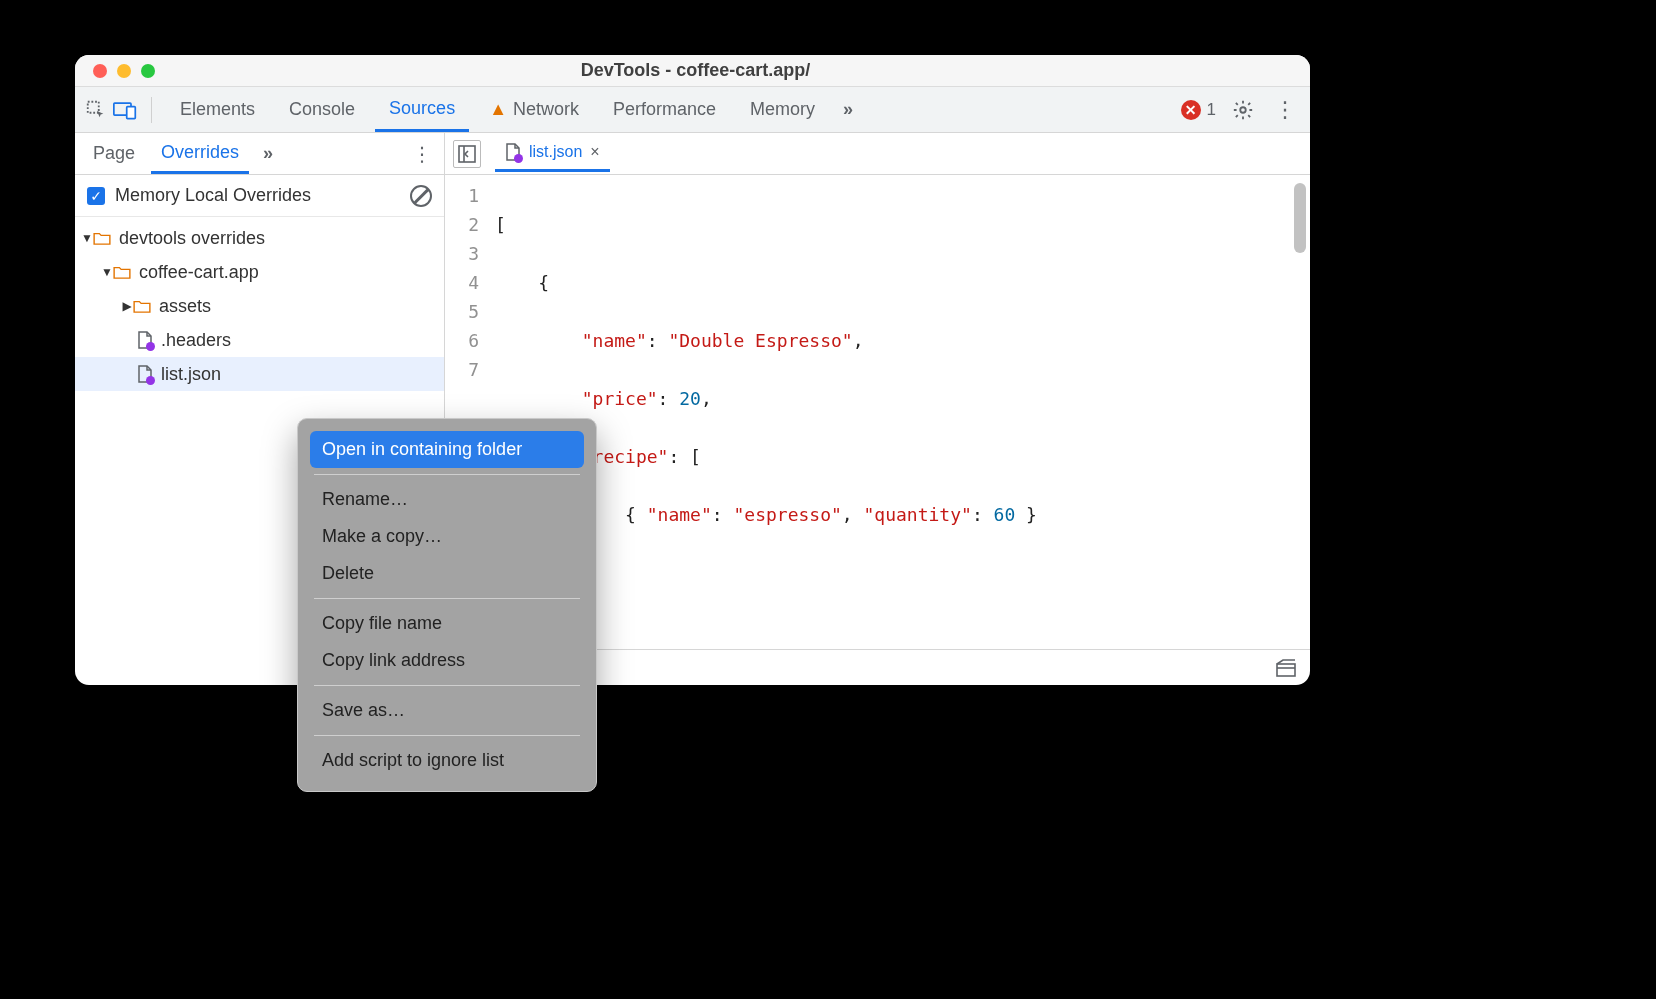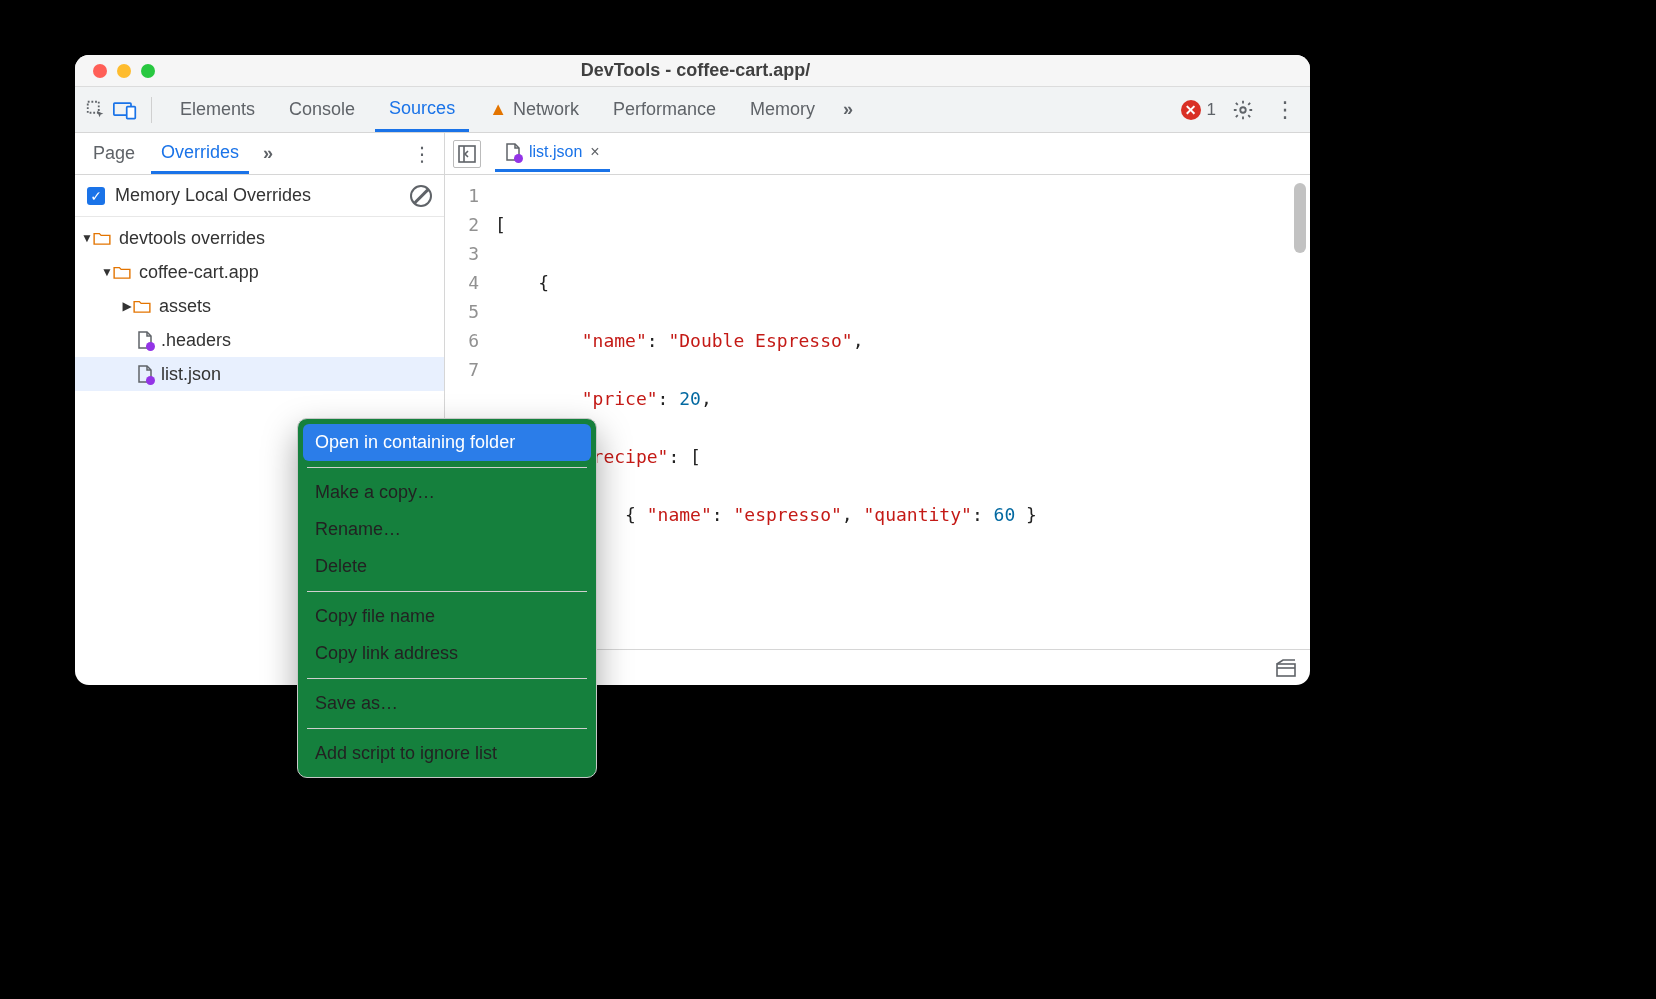--- a/index.html
+++ b/index.html
@@ -162,25 +162,25 @@
     background: #c2c2c2;
     border-radius: 6px;
   }
 
   
   .ctx-menu {
     position: absolute;
     left: 297px;
     top: 418px;
     width: 300px;
-    background: #15803d;
+    background: #a3a3a3;
     border: 1px solid #c8c8c8;
     border-radius: 10px;
     box-shadow: 0 14px 34px rgba(0,0,0,0.35);
-    padding: 5px;
+    padding: 12px;
     font-size: 18px;
     color: #222;
   }
   .ctx-item { padding: 8px 12px; border-radius: 6px; cursor: pointer; }
   .ctx-item.hl { background: #2b7de9; color: #fff; }
   .ctx-sep { height: 1px; background: #cfcfcf; margin: 6px 4px; }
 
   .ico-btn svg { display: block; }
 </style>
 </head>
@@ -362,22 +362,22 @@
             </svg>
         </span>
       </div>
     </div>
   </div>
 </div>
 
 <div class="ctx-menu">
   <div class="ctx-item hl">Open in containing folder</div>
   <div class="ctx-sep"></div>
+  <div class="ctx-item">Rename…</div>
   <div class="ctx-item">Make a copy…</div>
-  <div class="ctx-item">Rename…</div>
   <div class="ctx-item">Delete</div>
   <div class="ctx-sep"></div>
   <div class="ctx-item">Copy file name</div>
   <div class="ctx-item">Copy link address</div>
   <div class="ctx-sep"></div>
   <div class="ctx-item">Save as…</div>
   <div class="ctx-sep"></div>
   <div class="ctx-item">Add script to ignore list</div>
 </div>
 

